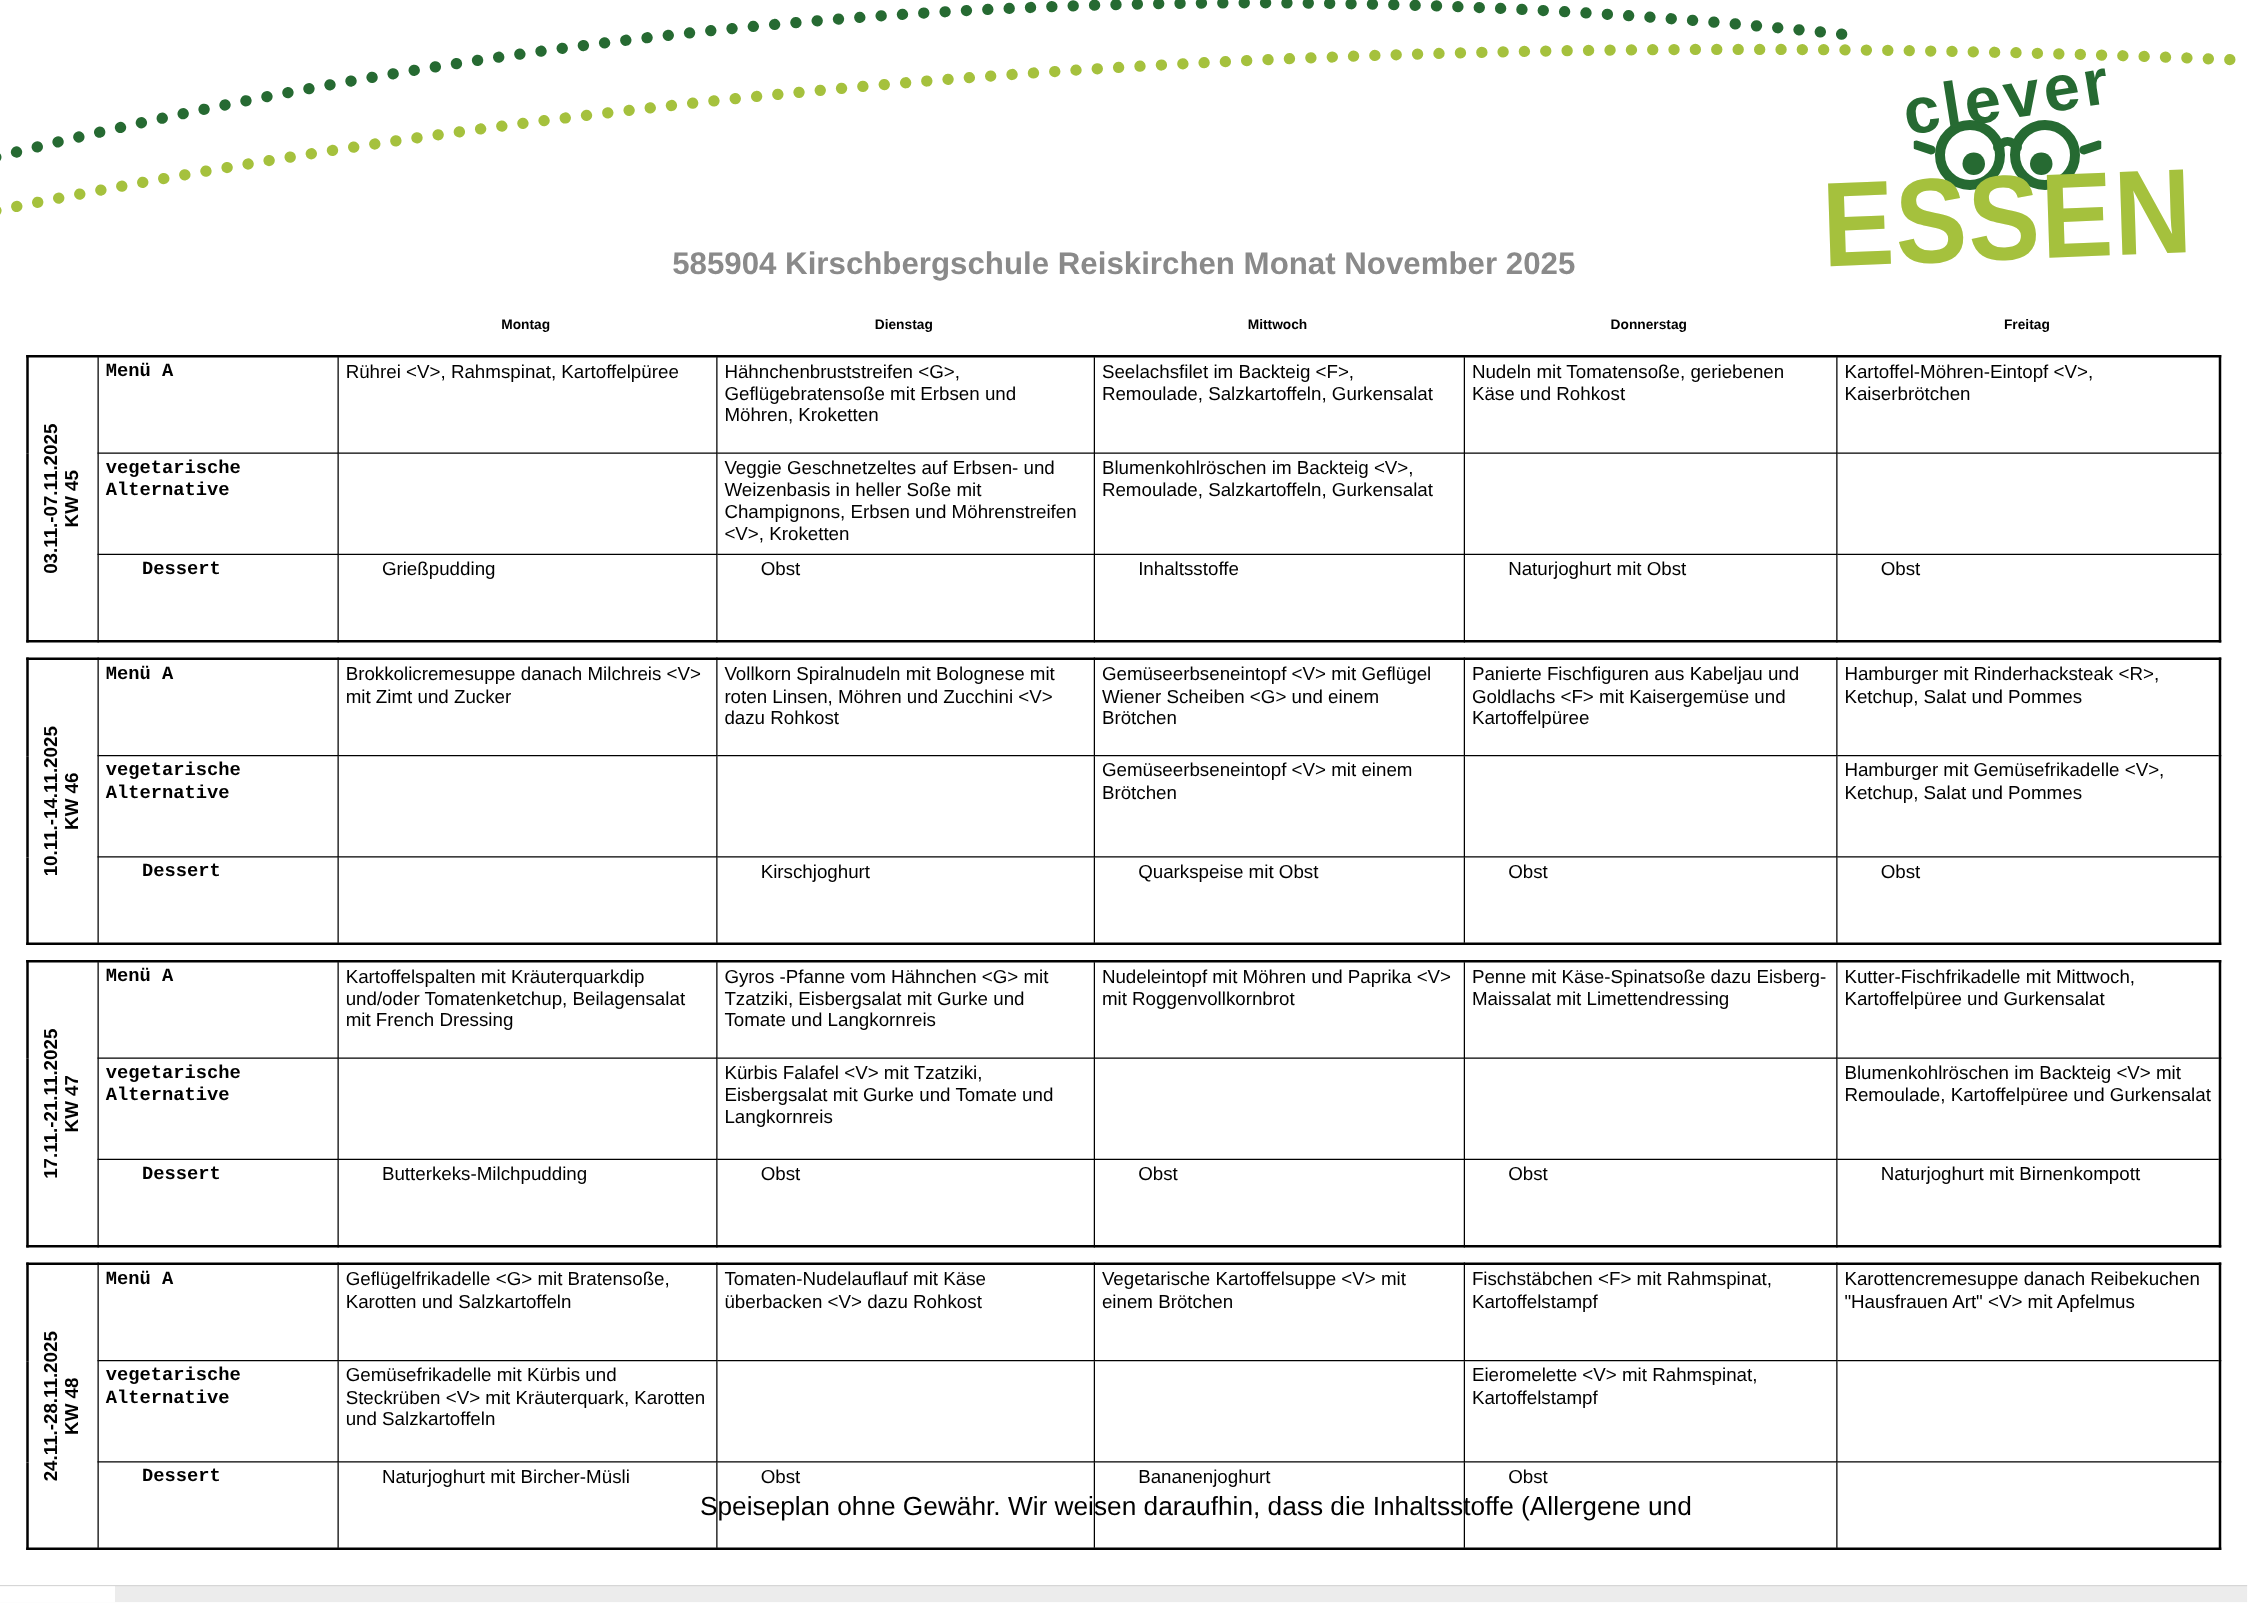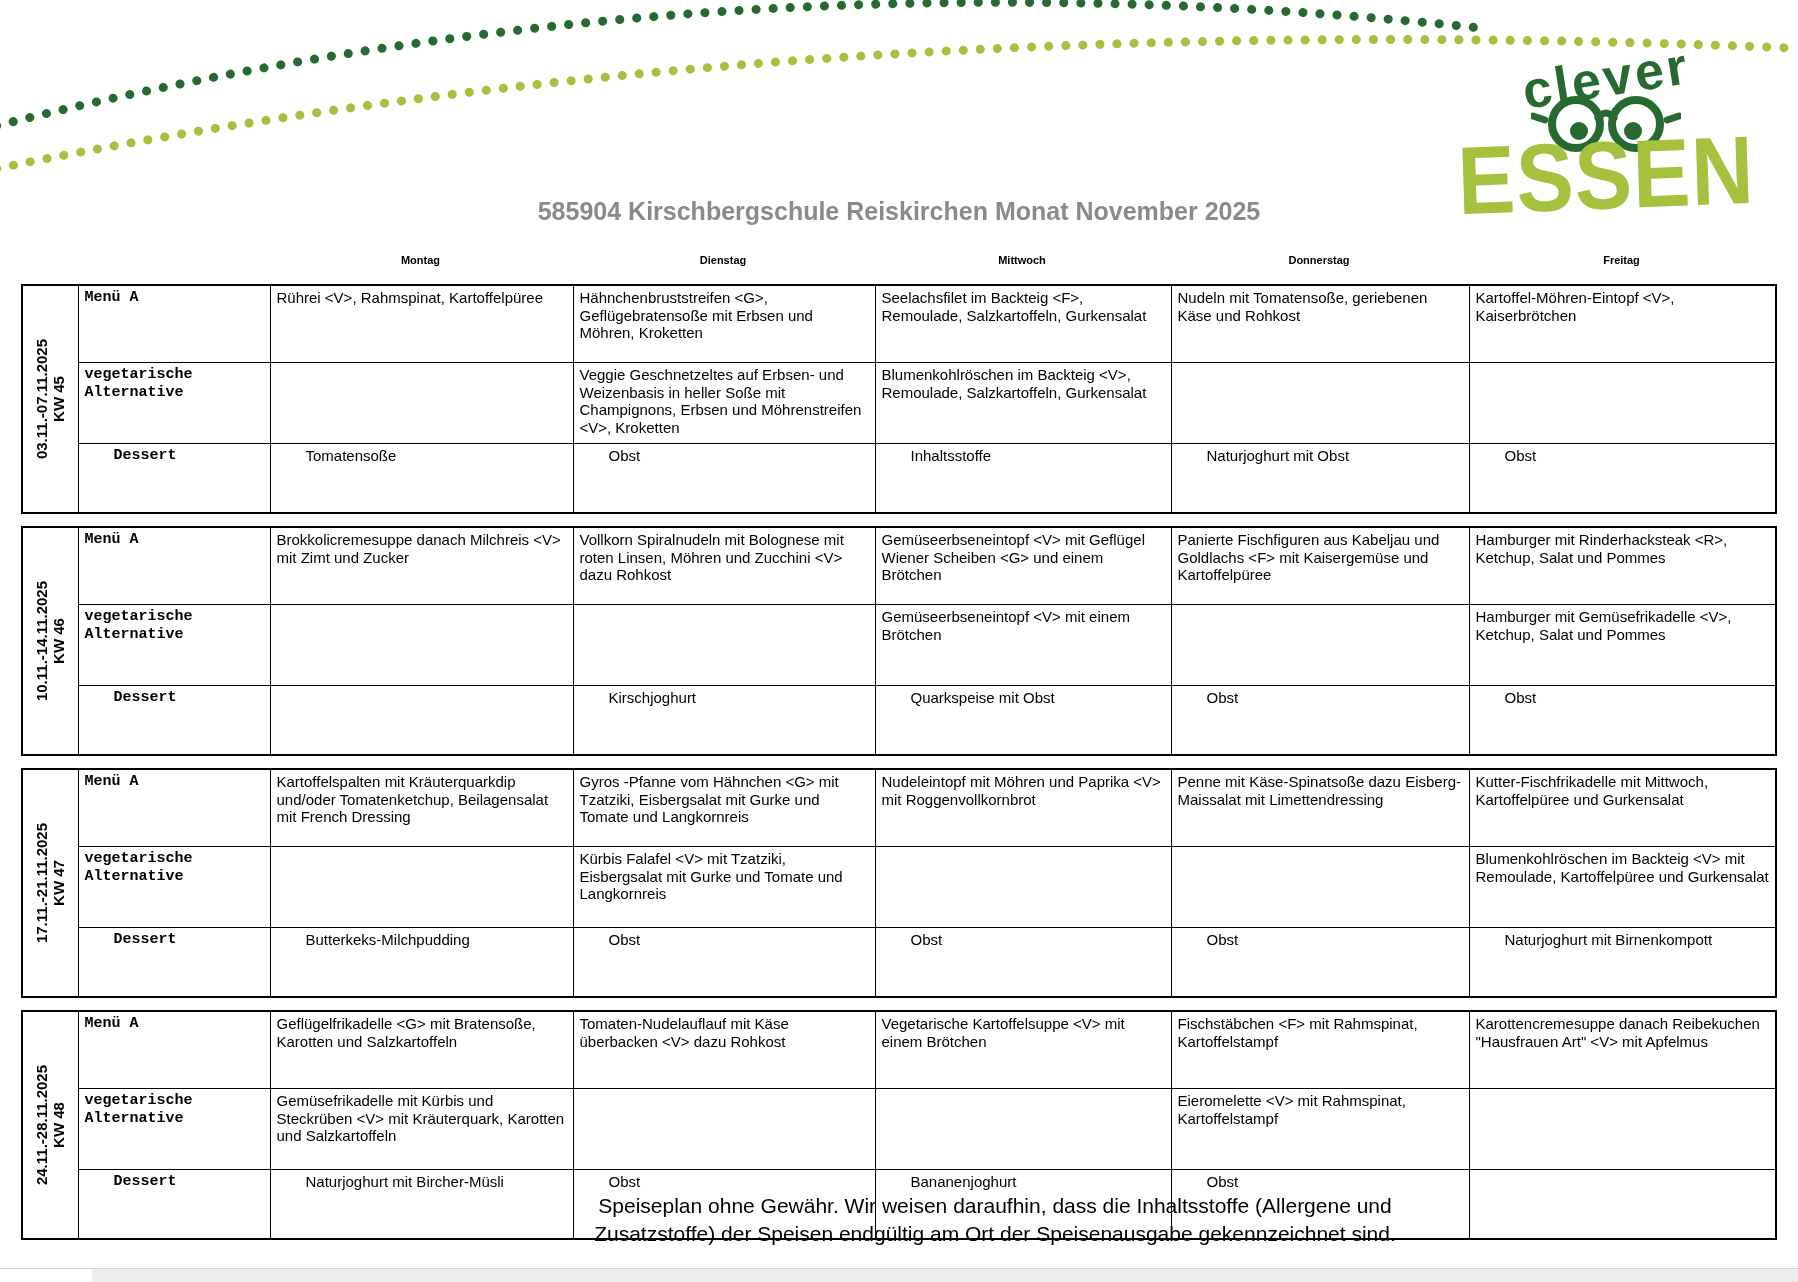--- a/index.html
+++ b/index.html
@@ -30,21 +30,21 @@
   table.week td{border:1px solid #000;vertical-align:top;padding:3px 6px;
                 font-size:15px;line-height:1.18;overflow:hidden;}
   td.wk{width:44px;position:relative;padding:0;}
   .wk-inner{position:absolute;top:50%;left:50%;transform:translate(-50%,-50%) rotate(-90deg);
             white-space:nowrap;font-weight:bold;font-size:15px;text-align:center;line-height:1.15;}
   td.rl{width:180px;vertical-align:middle;font-weight:bold;padding-left:14px;font-size:15px;font-family:Liberation Mono, monospace;}
   tr.r-menu td{height:70px;}
   tr.r-veg td{height:74px;}
   tr.r-dessert td{height:62px;padding-left:35px;}
 
-  .footer{position:absolute;top:1192px;left:560px;width:870px;text-align:center;
+  .footer{position:absolute;top:1192px;left:560px;width:870px;
           font-size:21px;line-height:1.35;color:#000;}
 
   .bottom-bar{position:absolute;left:0;bottom:0;width:1798px;height:13px;background:#ececec;border-top:1px solid #d6d6d6;}
   .bottom-bar .notch{position:absolute;left:0;top:0;width:92px;height:13px;background:#ffffff;}
 </style>
 </head>
 <body>
 
 <div class="page">
 
@@ -109,21 +109,21 @@
       <tr class="r-veg">
         <td class="rl">vegetarische Alternative</td>
         <td class="cell"></td>
         <td class="cell">Veggie Geschnetzeltes auf Erbsen- und Weizenbasis in heller Soße mit Champignons, Erbsen und Möhrenstreifen &lt;V&gt;, Kroketten</td>
         <td class="cell">Blumenkohlröschen im Backteig &lt;V&gt;, Remoulade, Salzkartoffeln, Gurkensalat</td>
         <td class="cell"></td>
         <td class="cell"></td>
       </tr>
       <tr class="r-dessert">
         <td class="rl">Dessert</td>
-        <td class="cell">Tomatensoße</td>
+        <td class="cell">Grießpudding</td>
         <td class="cell">Obst</td>
         <td class="cell">Inhaltsstoffe</td>
         <td class="cell">Naturjoghurt mit Obst</td>
         <td class="cell">Obst</td>
       </tr>
     </tbody>
       </table>
 
     <table class="week">
       <colgroup>
@@ -254,20 +254,19 @@
         <td class="cell">Obst</td>
         <td class="cell"></td>
       </tr>
     </tbody>
       </table>
 
   </div>
 
   <div class="footer">
     <div>Speiseplan ohne Gewähr. Wir weisen daraufhin, dass die Inhaltsstoffe (Allergene und</div>
-    <div>Zusatzstoffe) der Speisen endgültig am Ort der Speisenausgabe gekennzeichnet sind.</div>
   </div>
 
   <div class="bottom-bar">
     <div class="notch"></div>
   </div>
 
 </div>
 
 </body></html>

